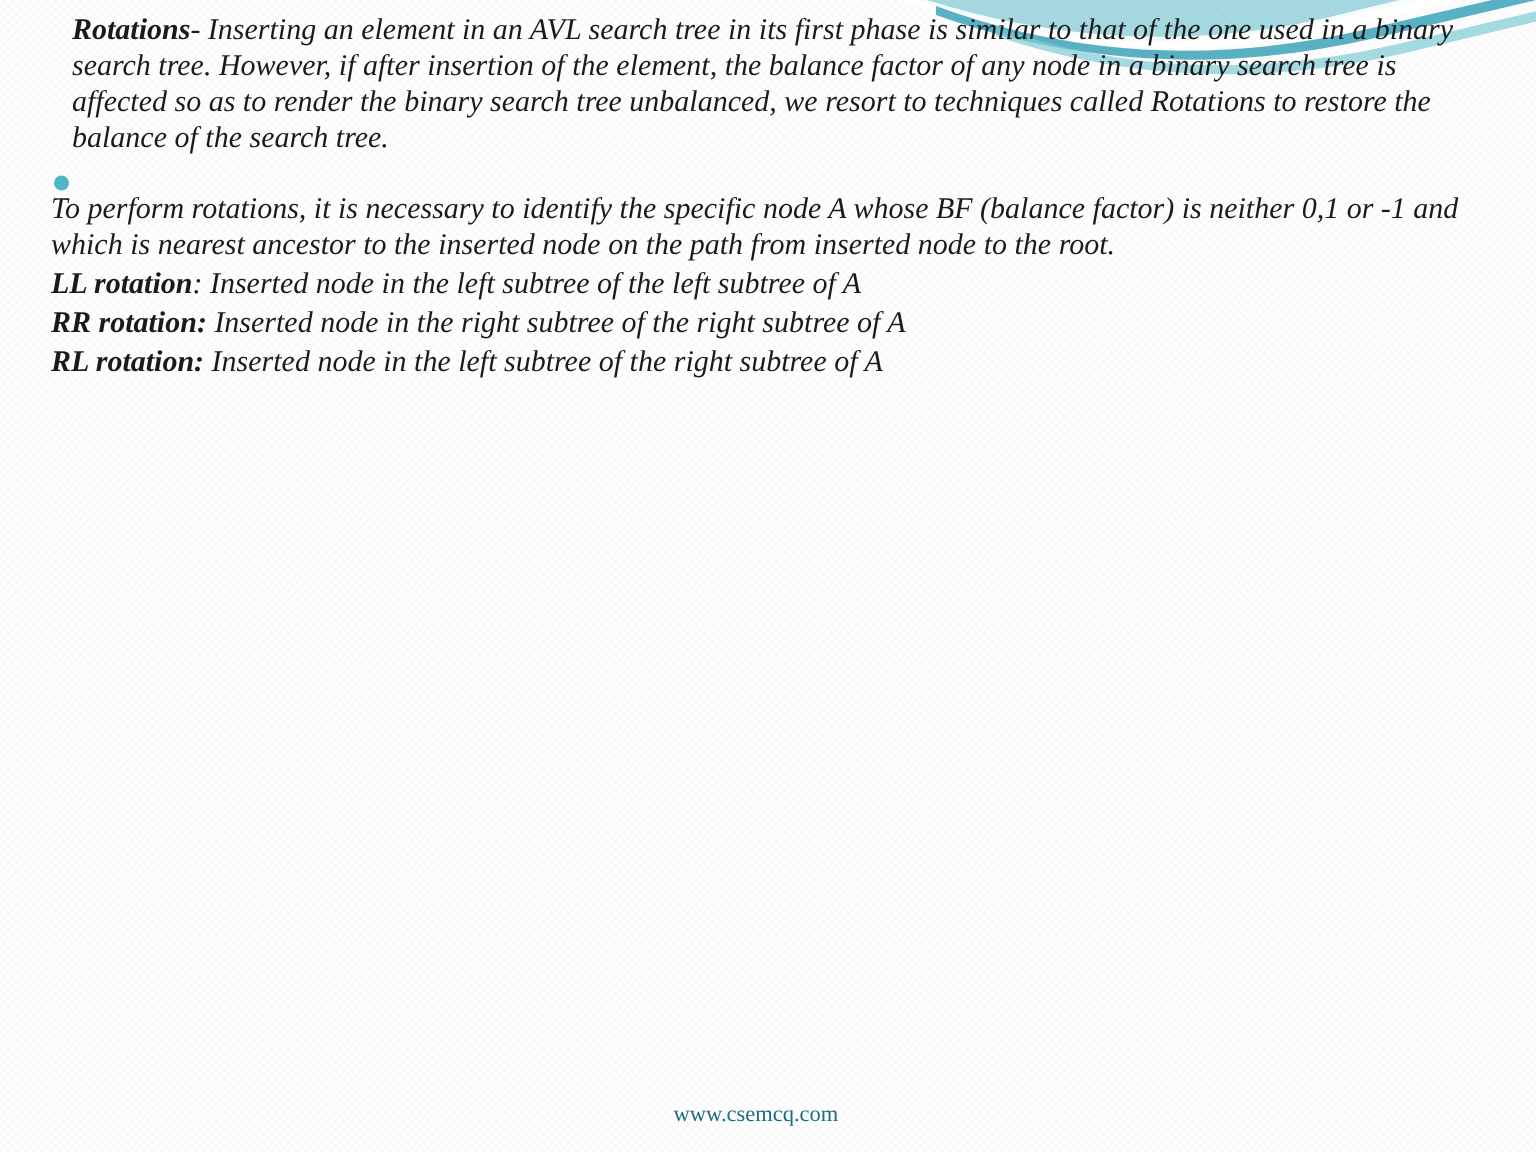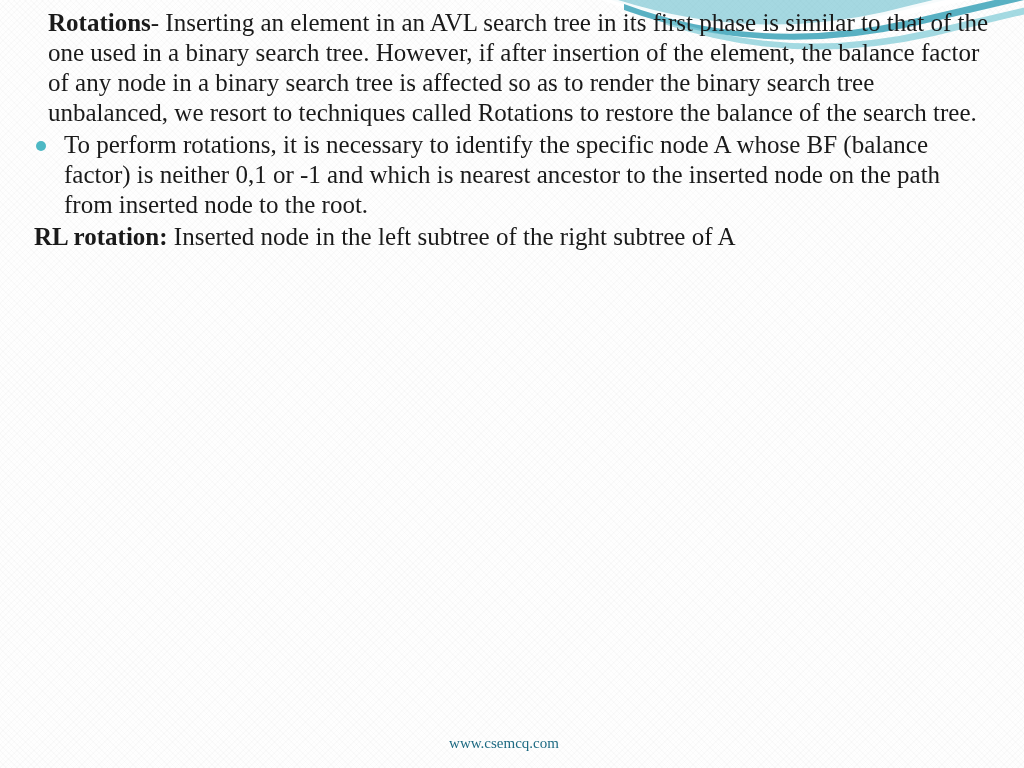--- a/index.html
+++ b/index.html
@@ -17,34 +17,36 @@
     position: absolute;
     top: -40px; right: -60px;
     width: 500px; height: 180px;
     pointer-events: none;
     z-index: 0;
   }
   .content {
     position: relative;
     z-index: 1;
     padding: 8px 34px 0 34px;
-    font-size: 25px;
+    font-size: 20px;
     line-height: 1.2;
+    font-style: italic;
   }
   .indent-first {
     padding-left: 14px;
   }
   .para {
     margin-bottom: 2px;
   }
   .bold { font-weight: bold; }
   .bullet-row {
     display: flex;
     align-items: flex-start;
     margin-bottom: 2px;
+    flex-direction: column;
   }
   .bullet-dot {
     flex: 0 0 auto;
     width: 10px; height: 10px;
     border-radius: 50%;
     background: #4db8c4;
     margin-top: 11px;
     margin-left: 2px;
     margin-right: 18px;
   }
@@ -78,21 +80,27 @@
   <p class="para indent-first">
     <span class="bold">Rotations</span><span>- Inserting an element in an AVL search tree in its first phase is similar to that of the one used in a binary search tree. However, if after insertion of the element, the balance factor of any node in a binary search tree is affected so as to render the binary search tree unbalanced, we resort to techniques called Rotations to restore the balance of the search tree.</span>
   </p>
 
   <div class="bullet-row">
     <span class="bullet-dot"></span>
     <span class="bullet-text">To perform rotations, it is necessary to identify the specific node A whose BF (balance factor) is neither 0,1 or -1 and which is nearest ancestor  to the inserted node on the path from inserted node to the root.</span>
   </div>
 
 
+  <p class="hang">
+    <span class="bold">LL rotation</span><span>: </span><span>Inserted node in the left subtree of the left subtree of A</span>
+  </p>
 
+  <p class="hang">
+    <span class="bold">RR rotation:</span><span> </span><span>Inserted node in the right subtree of the right subtree of  A</span>
+  </p>
 
 
   <p class="hang">
     <span class="bold">RL rotation:</span><span> </span><span>Inserted node in the left subtree of the right subtree of A</span>
   </p>
 
 </div>
 
 <div class="footer-link">www.csemcq.com</div>
 

